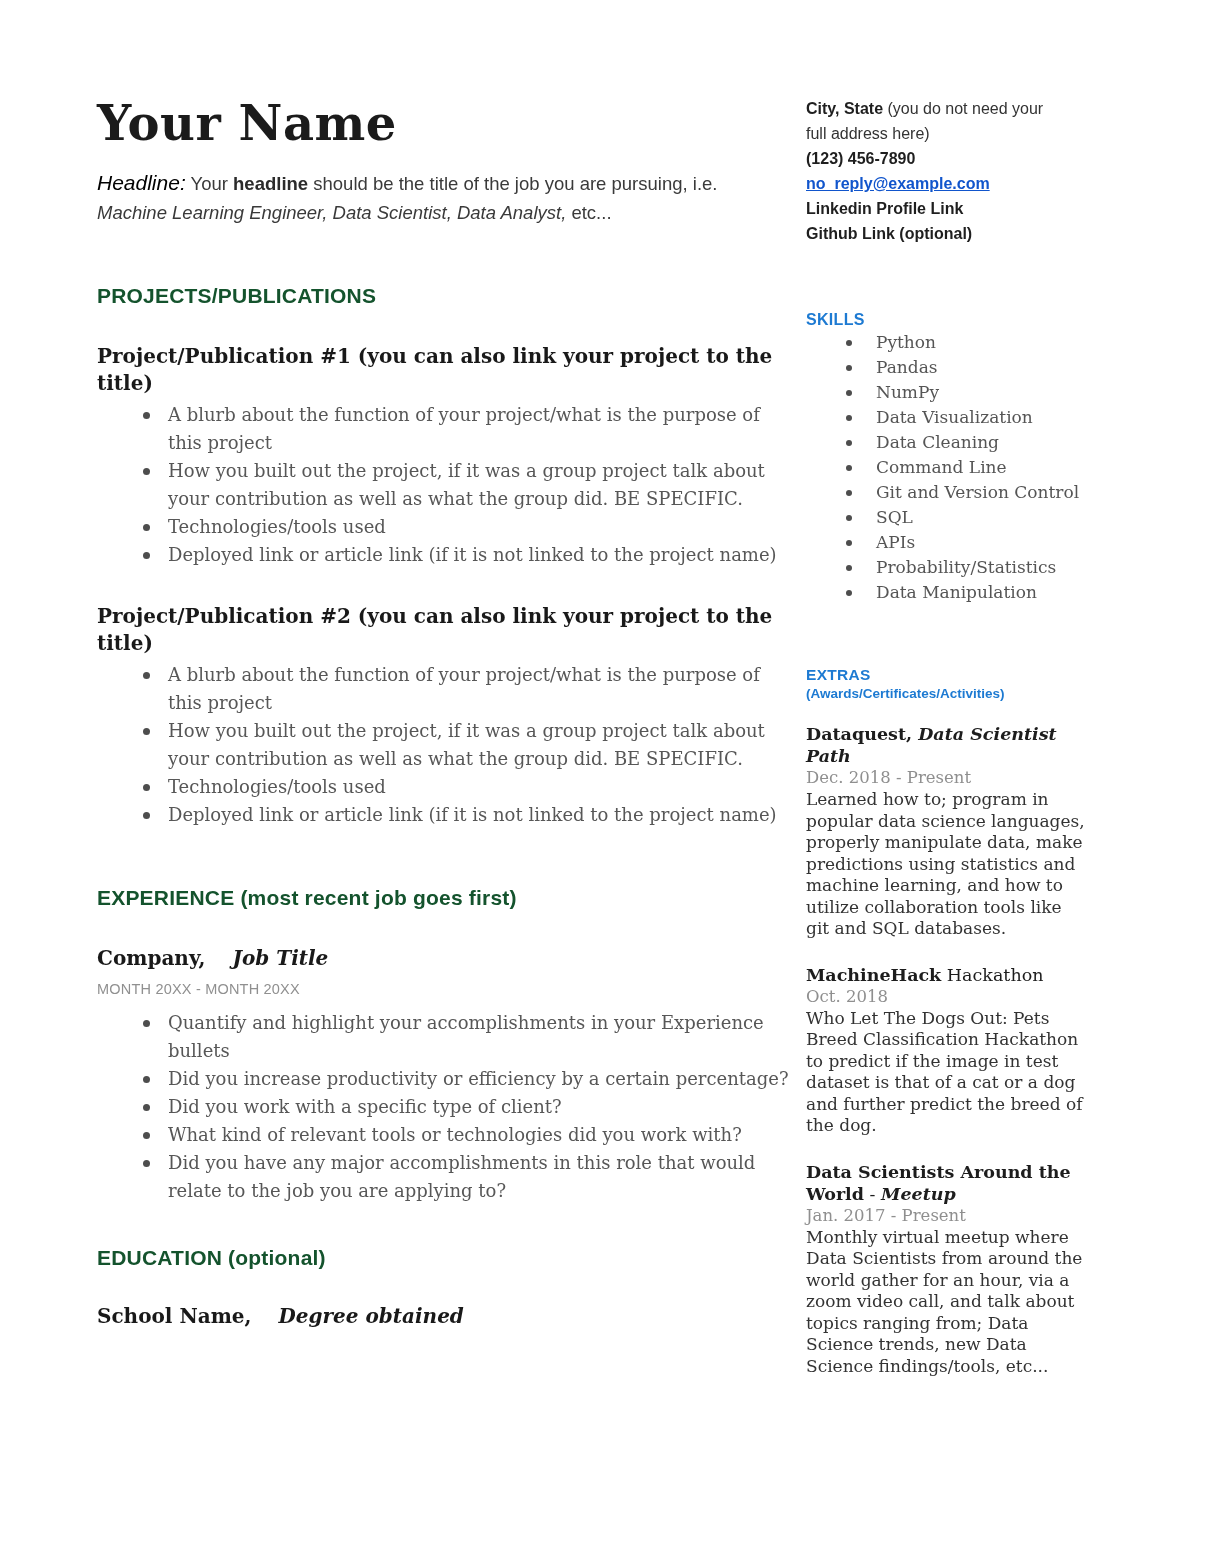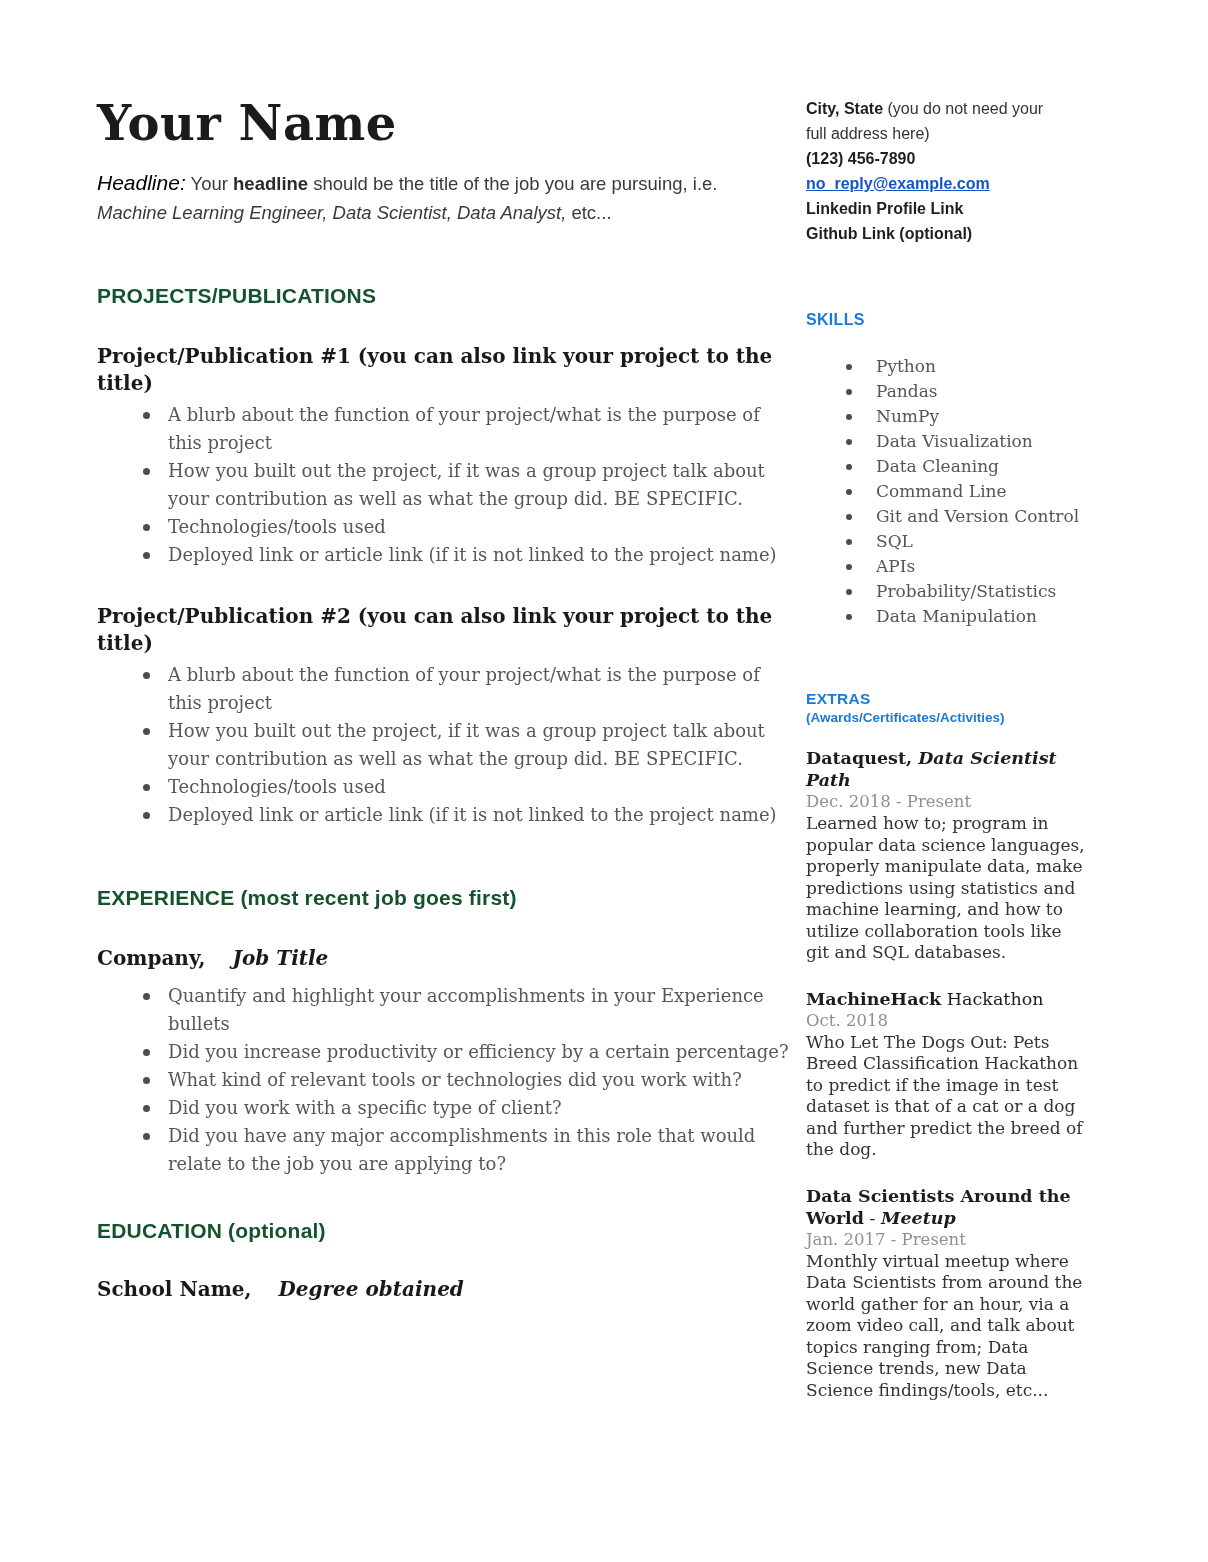--- a/index.html
+++ b/index.html
@@ -68,21 +68,21 @@
   
   .contact { width:250px; font-size:16px; line-height:25px; color:#333; }
   .contact .c-bold { font-weight:700; color:#1f1f1f; }
   .contact a.email {
     font-weight:700; color:#1155cc; text-decoration:underline; cursor:pointer;
   }
   .r-heading {
     font-weight:700; color:#1d7ad2; letter-spacing:0.3px;
   }
   .skills-heading { margin-top:63px; font-size:16px; line-height:21px; }
-  .skills-list { margin-top:24px; }
+  .skills-list { }
   .rbullet {
     position:relative; padding-left:70px;
     font-family:"DejaVu Serif","Liberation Serif",serif;
     font-size:17px; line-height:25px; color:#555;
   }
   .rbullet::before {
     content:""; position:absolute; left:40px; top:10px;
     width:6px; height:6px; border-radius:50%; background:#4d4d4d;
   }
   .extras-heading { margin-top:60px; font-size:15.5px; line-height:20px; }
@@ -139,25 +139,26 @@
         <div class="lbullet">Deployed link or article link (if it is not linked to the project name)</div>
       </div>
     </div>
 
     <div class="sec-heading sec-experience">EXPERIENCE (most recent job goes first)</div>
 
     <div>
       <div class="item-title">
         <span>Company,</span><span class="it-italic"> Job Title</span>
       </div>
+      <div class="datesline">MONTH 20XX - MONTH 20XX</div>
       <div class="bullets exp-bullets">
         <div class="lbullet">Quantify and highlight your accomplishments in your Experience bullets</div>
         <div class="lbullet">Did you increase productivity or efficiency by a certain percentage?</div>
+        <div class="lbullet">Did you work with a specific type of client?</div>
         <div class="lbullet">What kind of relevant tools or technologies did you work with?</div>
-        <div class="lbullet">Did you work with a specific type of client?</div>
         <div class="lbullet">Did you have any major accomplishments in this role that would relate to the job you are applying to?</div>
       </div>
     </div>
 
     <div class="sec-heading sec-education">EDUCATION (optional)</div>
 
     <div>
       <div class="item-title edu-title">
         <span>School Name,</span><span class="it-italic"> Degree obtained</span>
       </div>

